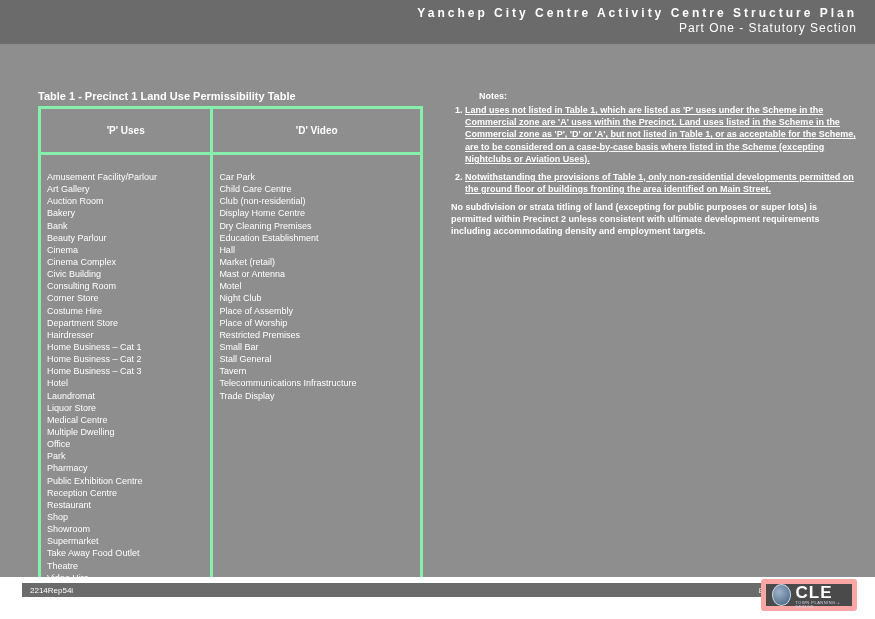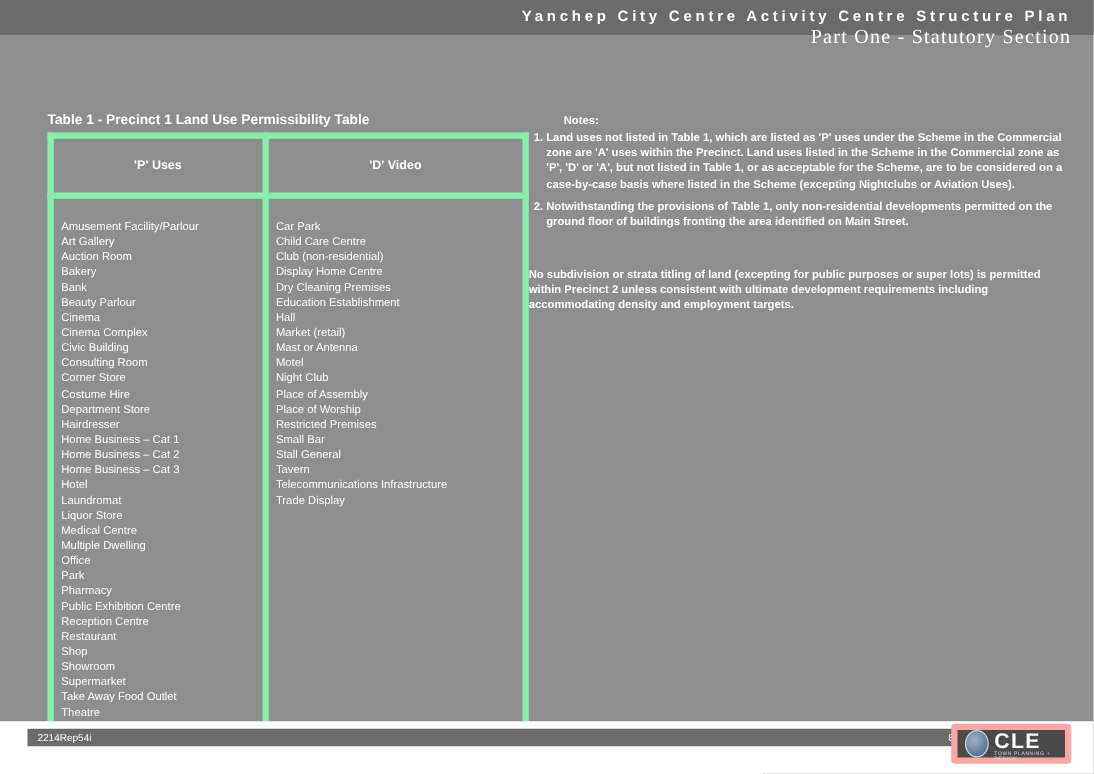--- a/index.html
+++ b/index.html
@@ -7,83 +7,84 @@
   .page {
     position: relative;
     width: 875px;
     height: 619px;
     background: #8e8e8e;
     color: #fff;
   }
   .header {
     position: absolute;
     top: 0; left: 0; right: 0;
-    height: 28px;
+    height: 44px;
     background: #6b6b6b;
     text-align: right;
     padding: 6px 18px 16px 0;
   }
   .header .title {
     font-size: 12px;
     letter-spacing: 3px;
     font-weight: bold;
     color: #fff;
   }
   .header .subtitle {
-    font-size: 16px;
+    font-size: 12px;
     letter-spacing: 1px;
     color: #fff;
     margin-top: 1px;
-    font-family: Liberation Serif, serif;
   }
   .content {
     position: absolute;
     top: 90px;
     left: 38px;
     right: 16px;
     display: flex;
+    gap: 28px;
   }
   .left-col { width: 385px; }
   .right-col { flex: 1; font-size: 9px; line-height: 1.35; }
 
   .table-title {
     font-size: 11px;
     font-weight: bold;
     margin-bottom: 4px;
     color: #fff;
   }
   table.uses {
     border-collapse: collapse;
     width: 100%;
     font-size: 9px;
     color: #fff;
   }
   table.uses th, table.uses td {
-    border: 5px solid #86efac;
+    border: 3px solid #86efac;
     padding: 16px 6px;
     vertical-align: top;
     text-align: left;
   }
   table.uses th {
     text-align: center;
     font-weight: bold;
     font-size: 10px;
   }
   table.uses td { line-height: 1.35; margin-left: 24px; }
 
   .right-col .notes-heading {
     font-weight: bold;
     font-size: 9px;
     margin-bottom: 2px;
     padding-left: 28px;
   }
   .right-col ol {
     list-style: decimal;
     margin-left: 14px;
-    margin-bottom: 30px;
+    margin-bottom: 6px;
+    text-decoration: underline;
   }
   .right-col ol li { margin-bottom: 6px; font-weight: bold; }
   .right-col .subdiv { font-weight: bold; }
 
   .footer {
     position: absolute;
     left: 0; right: 0; bottom: 0;
     height: 42px;
     background: #fff;
   }

